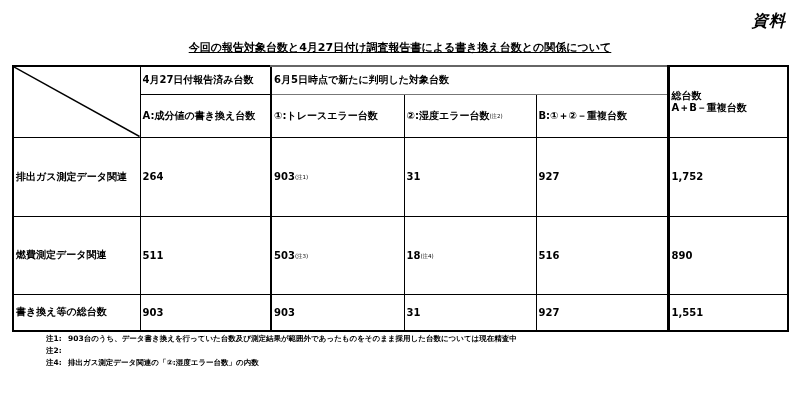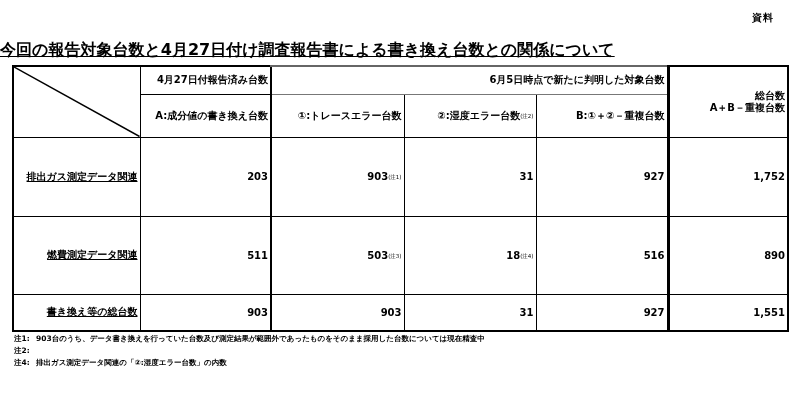--- a/index.html
+++ b/index.html
@@ -1,36 +1,36 @@
 <!DOCTYPE html>
 <html><head>
 <meta charset="utf-8">
 <style>
   html, body { margin: 0; padding: 0; background: #ffffff; }
   body { width: 800px; height: 400px; position: relative; overflow: hidden;
          font-family: "DejaVu Sans", "Liberation Sans", sans-serif; color: #000; }
-  .doc-label { position: absolute; left: 752px; top: 11px; font-size: 10px; font-weight: bold; letter-spacing: 1px; }
-  .doc-title { position: absolute; left: 0; width: 800px; top: 40px; text-align: left;
-               font-size: 16px; font-weight: bold; text-decoration: underline; }
+  .doc-label { position: absolute; left: 752px; top: 11px; font-size: 16px; font-weight: bold; letter-spacing: 1px; font-style: italic; }
+  .doc-title { position: absolute; left: 0; width: 800px; top: 40px; text-align: center;
+               font-size: 11px; font-weight: bold; text-decoration: underline; }
   table.rel { position: absolute; left: 12px; top: 65px; width: 775px; height: 265px;
               border-collapse: collapse; table-layout: fixed; border: 2px solid #000; }
-  table.rel td { border: 1px solid #000; font-size: 10px; font-weight: bold; text-align: right;
+  table.rel td { border: 1px solid #000; font-size: 10px; font-weight: bold; text-align: left;
                  vertical-align: middle; padding: 0 2px; white-space: nowrap; overflow: hidden; }
   td.diag { position: relative; padding: 0; }
   td.diag svg { position: absolute; left: 0; top: 0; width: 100%; height: 100%; }
   td.grp-left { border-left: 2px solid #000 !important; }
   td.total-col { border-left: 3px solid #000 !important; }
   td.grp-top { border-top: 2px solid #666 !important; }
   td.grp-mid { border-bottom: 1px solid #777 !important; }
   td.left { text-align: left; padding-left: 3px; }
-  td.rowlabel { text-align: left; padding-left: 3px; font-size: 10.5px; text-decoration: underline; }
+  td.rowlabel { text-align: left; padding-left: 3px; font-size: 10.5px; }
   .note-mark { font-size: 5.5px; font-weight: normal; vertical-align: 1px; }
   .total-head { line-height: 12px; }
   .notes { position: absolute; left: 14px; top: 333px; font-size: 7.5px; font-weight: bold; line-height: 12px; }
-  .note-row { display: flex; }
+  .note-row { display: flex; margin-left: 32px; }
   .note-label { width: 22px; }
 </style>
 </head>
 <body>
 
 <div class="doc-label">資料</div>
 <div class="doc-title">今回の報告対象台数と4月27日付け調査報告書による書き換え台数との関係について</div>
 
 <table class="rel">
   <colgroup>
@@ -57,21 +57,21 @@
   </tr>
   <tr style="height:43px">
     <td class="left">A:成分値の書き換え台数</td>
     <td class="grp-left">①:トレースエラー台数</td>
     <td><span>②:湿度エラー台数</span><span class="note-mark">(注2)</span></td>
     <td>B:①＋②－重複台数</td>
   </tr>
 
   <tr style="height:79px">
     <td class="rowlabel">排出ガス測定データ関連</td>
-    <td>203</td>
+    <td>264</td>
     <td class="grp-left"><span>903</span><span class="note-mark">(注1)</span></td>
     <td><span>31</span><span class="note-mark"></span></td>
     <td>927</td>
     <td class="total-col">1,752</td>
   </tr>
 
   <tr style="height:78px">
     <td class="rowlabel">燃費測定データ関連</td>
     <td>511</td>
     <td class="grp-left"><span>503</span><span class="note-mark">(注3)</span></td>

